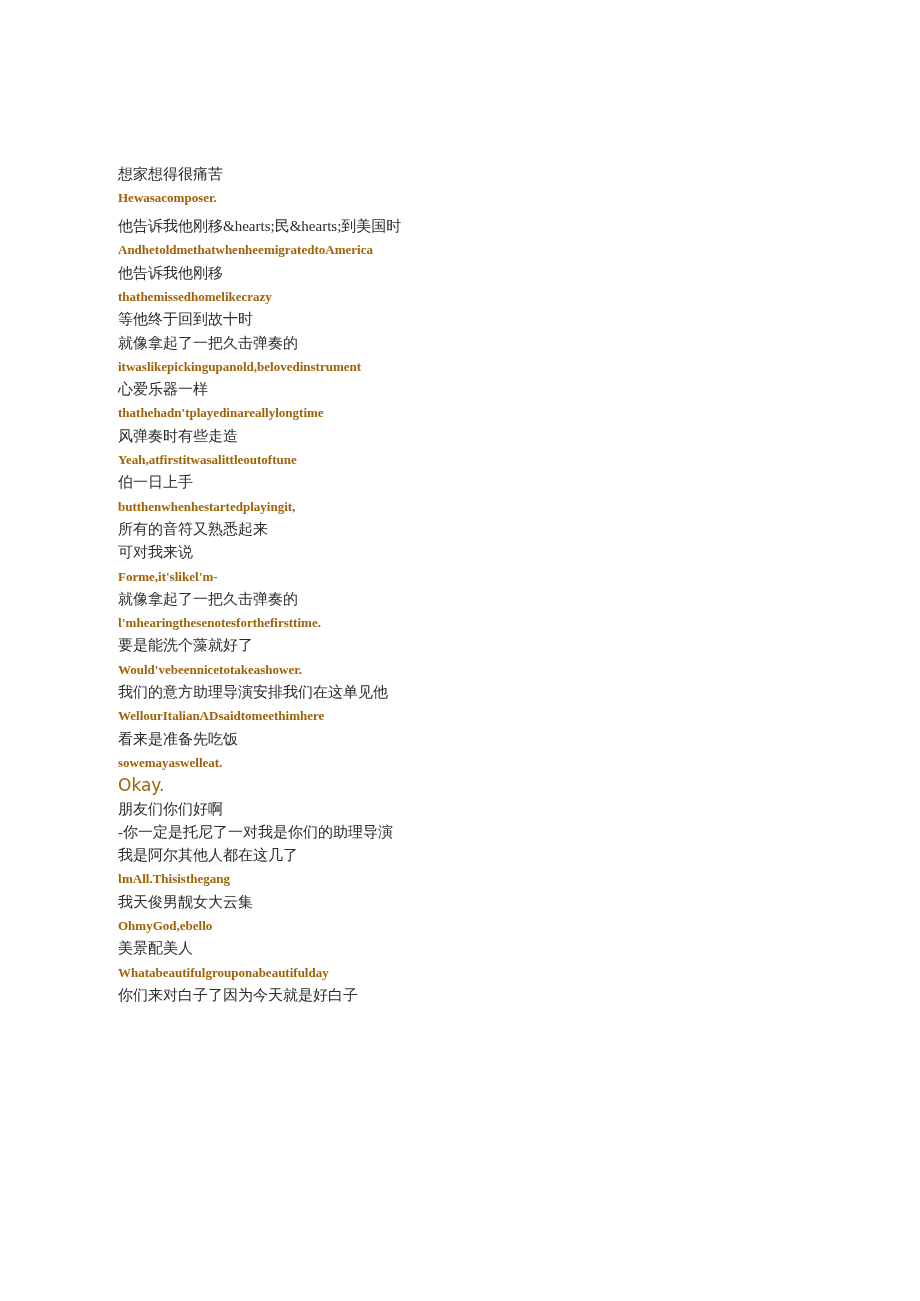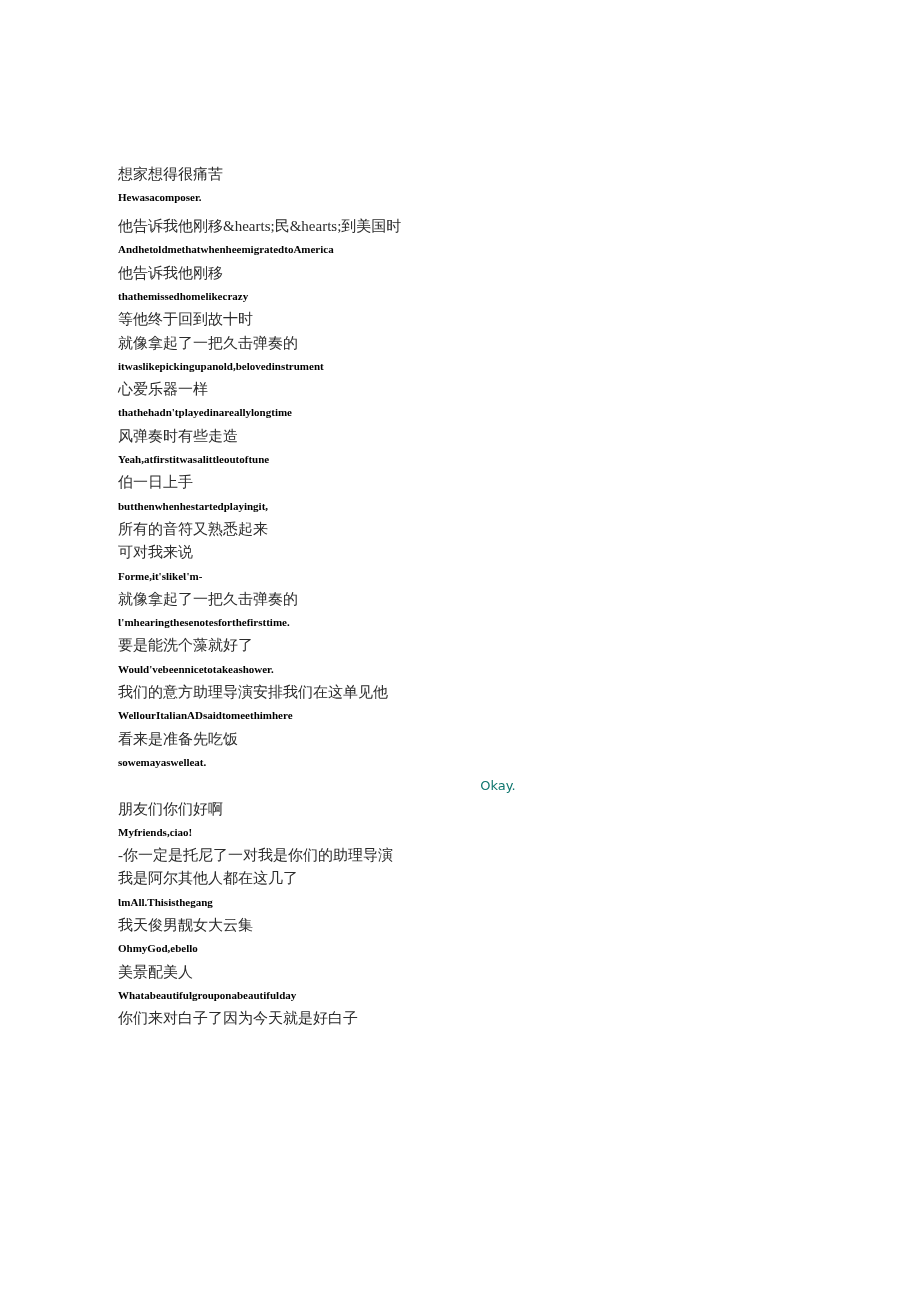--- a/index.html
+++ b/index.html
@@ -43,32 +43,31 @@
   }
 
   
   .line.zh {
     color: #2b2b2b;
     font-size: 15px;
   }
 
   
   .line.en {
-    color: #000000;
+    color: #a16207;
     font-weight: 600;
-    font-size: 11px;
+    font-size: 13px;
   }
 
   
   .line.en.alt-face {
     font-family: "DejaVu Sans", "Liberation Sans", sans-serif;
     font-weight: 400;
-    font-size: 13px;
-    color: #0f766e;
-    text-align: center;
+    font-size: 17px;
+    color: #a16207;
   }
 
   
   .line.para-gap-after {
     margin-bottom: 5.5px;
   }
 </style>
 </head>
 <body>
 
@@ -95,21 +94,20 @@
       <div class="line zh">就像拿起了一把久击弹奏的</div>
       <div class="line en">Ɩ'mhearingthesenotesforthefirsttime.</div>
       <div class="line zh">要是能洗个藻就好了</div>
       <div class="line en">Would'vebeennicetotakeashower.</div>
       <div class="line zh">我们的意方助理导演安排我们在这单见他</div>
       <div class="line en">WellourItalianADsaidtomeethimhere</div>
       <div class="line zh">看来是准备先吃饭</div>
       <div class="line en">sowemayaswelleat.</div>
       <div class="line en alt-face">Okay.</div>
       <div class="line zh">朋友们你们好啊</div>
-      <div class="line en">Myfriends,ciao!</div>
       <div class="line zh">-你一定是托尼了一对我是你们的助理导演</div>
       <div class="line zh">我是阿尔其他人都在这几了</div>
       <div class="line en">ƖmAll.Thisisthegang</div>
       <div class="line zh">我天俊男靓女大云集</div>
       <div class="line en">OhmyGod,ebello</div>
       <div class="line zh">美景配美人</div>
       <div class="line en">Whatabeautifulgrouponabeautifulday</div>
       <div class="line zh">你们来对白子了因为今天就是好白子</div>
     </div>
 </div>

